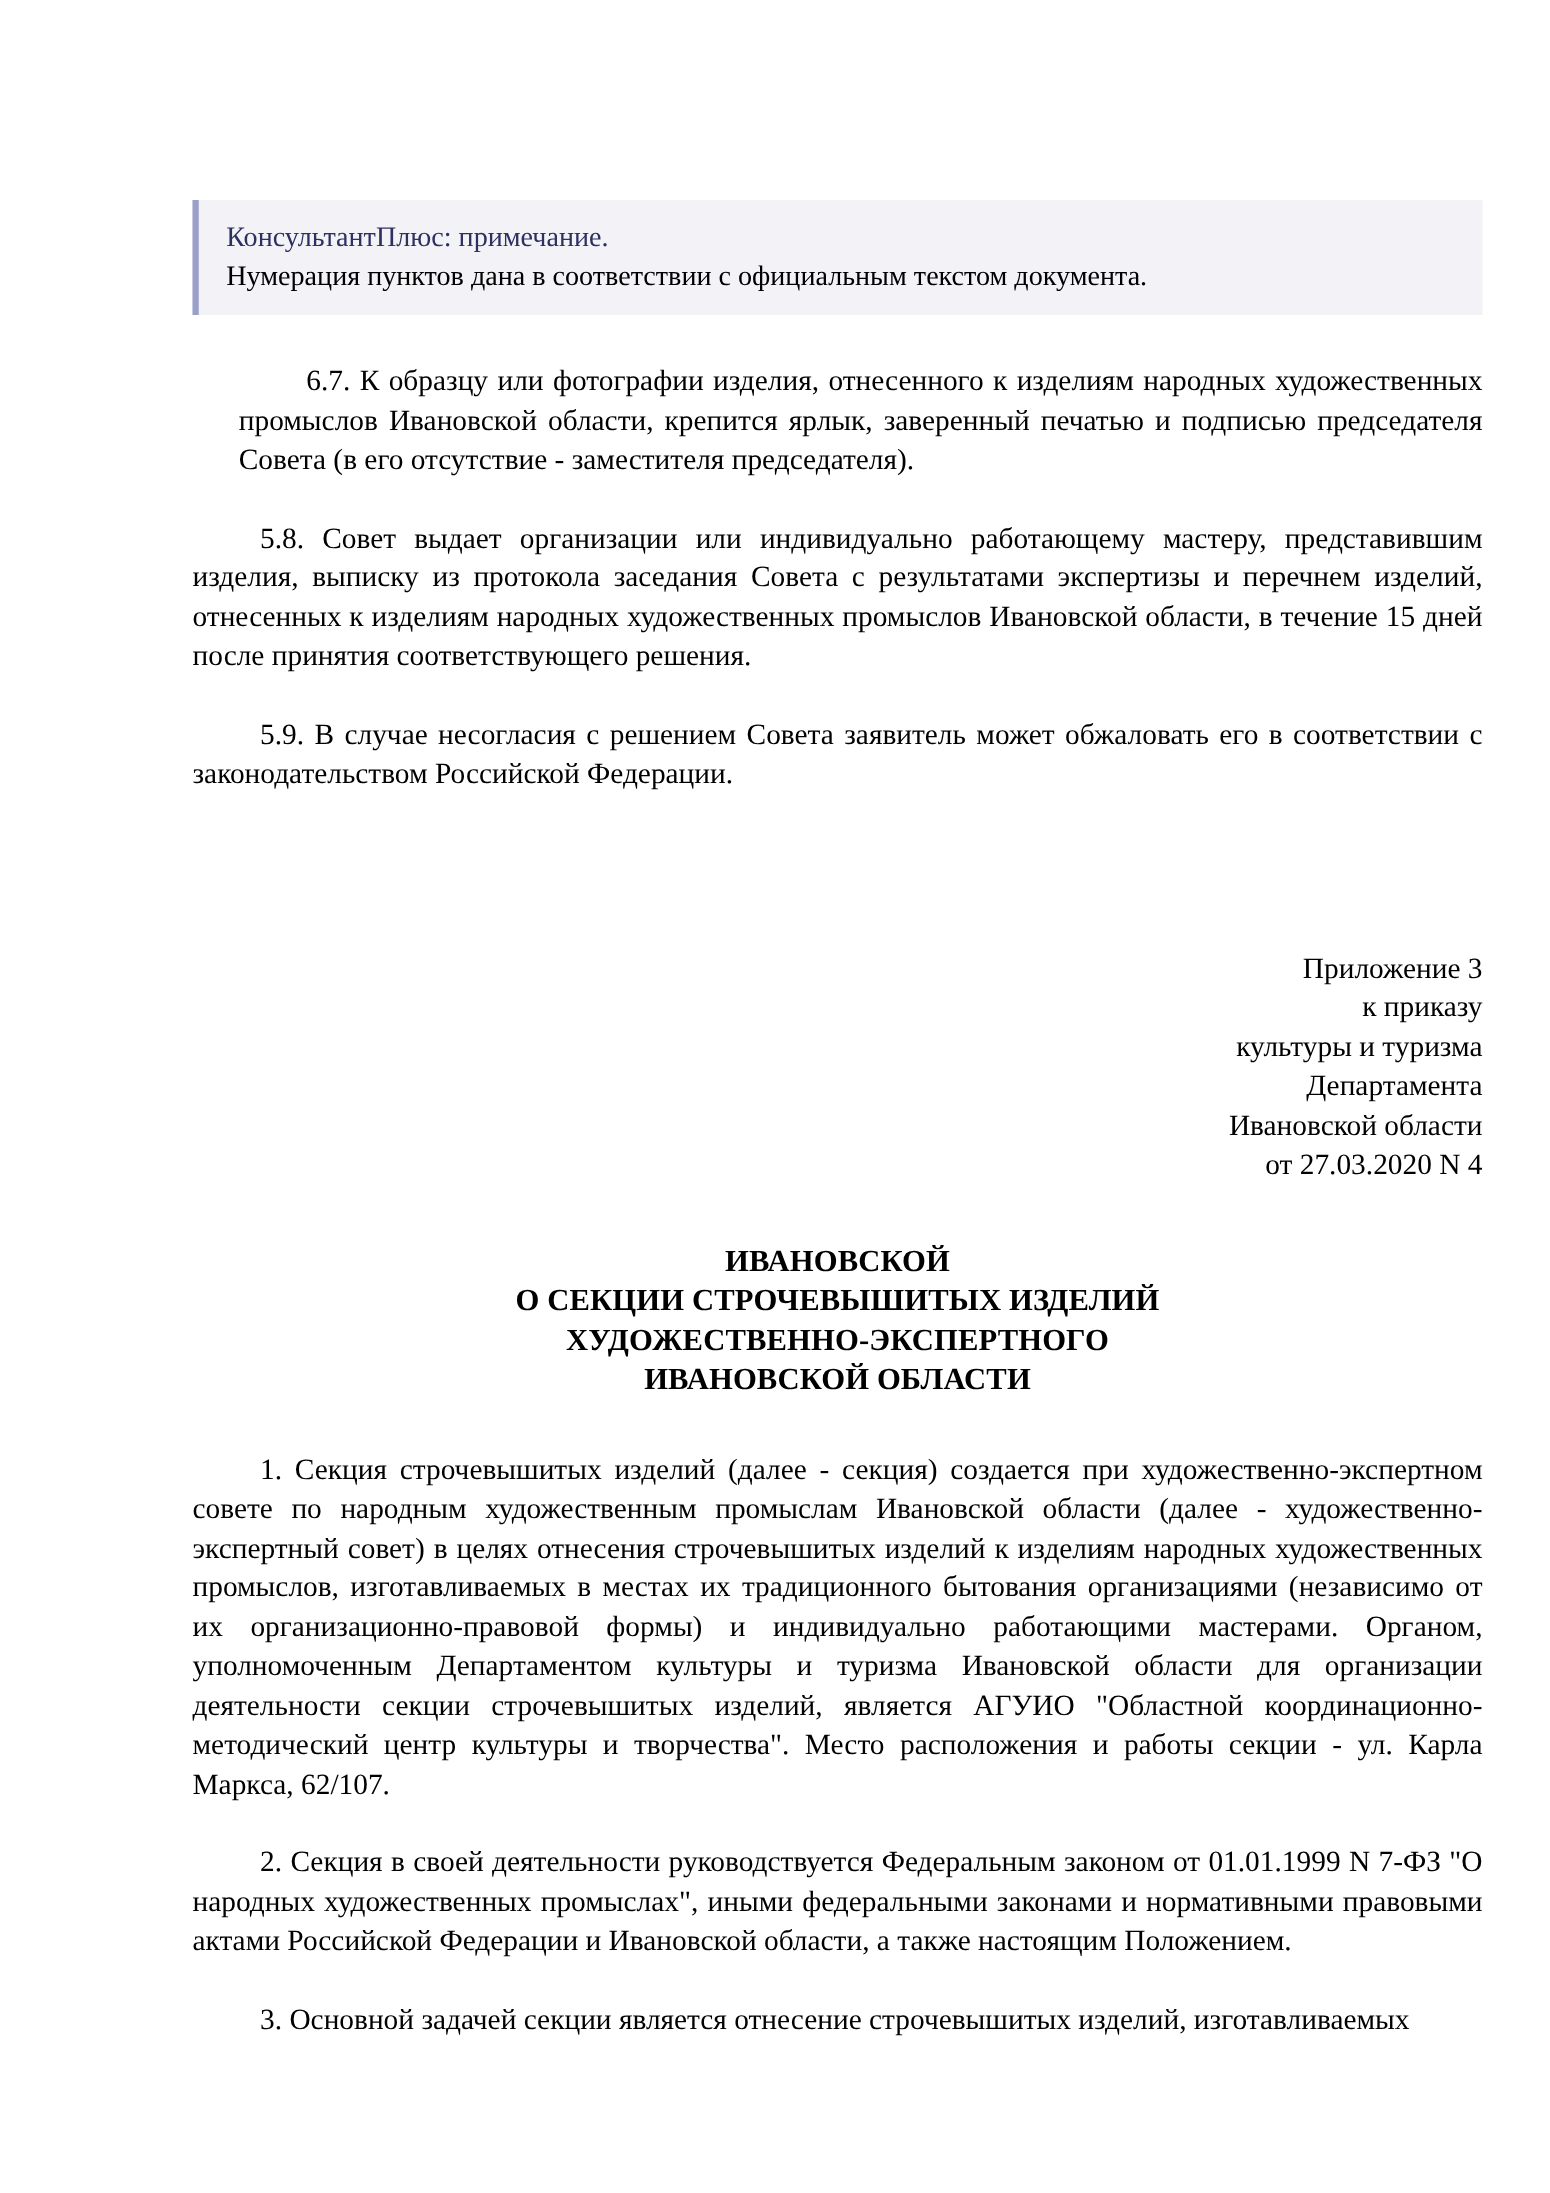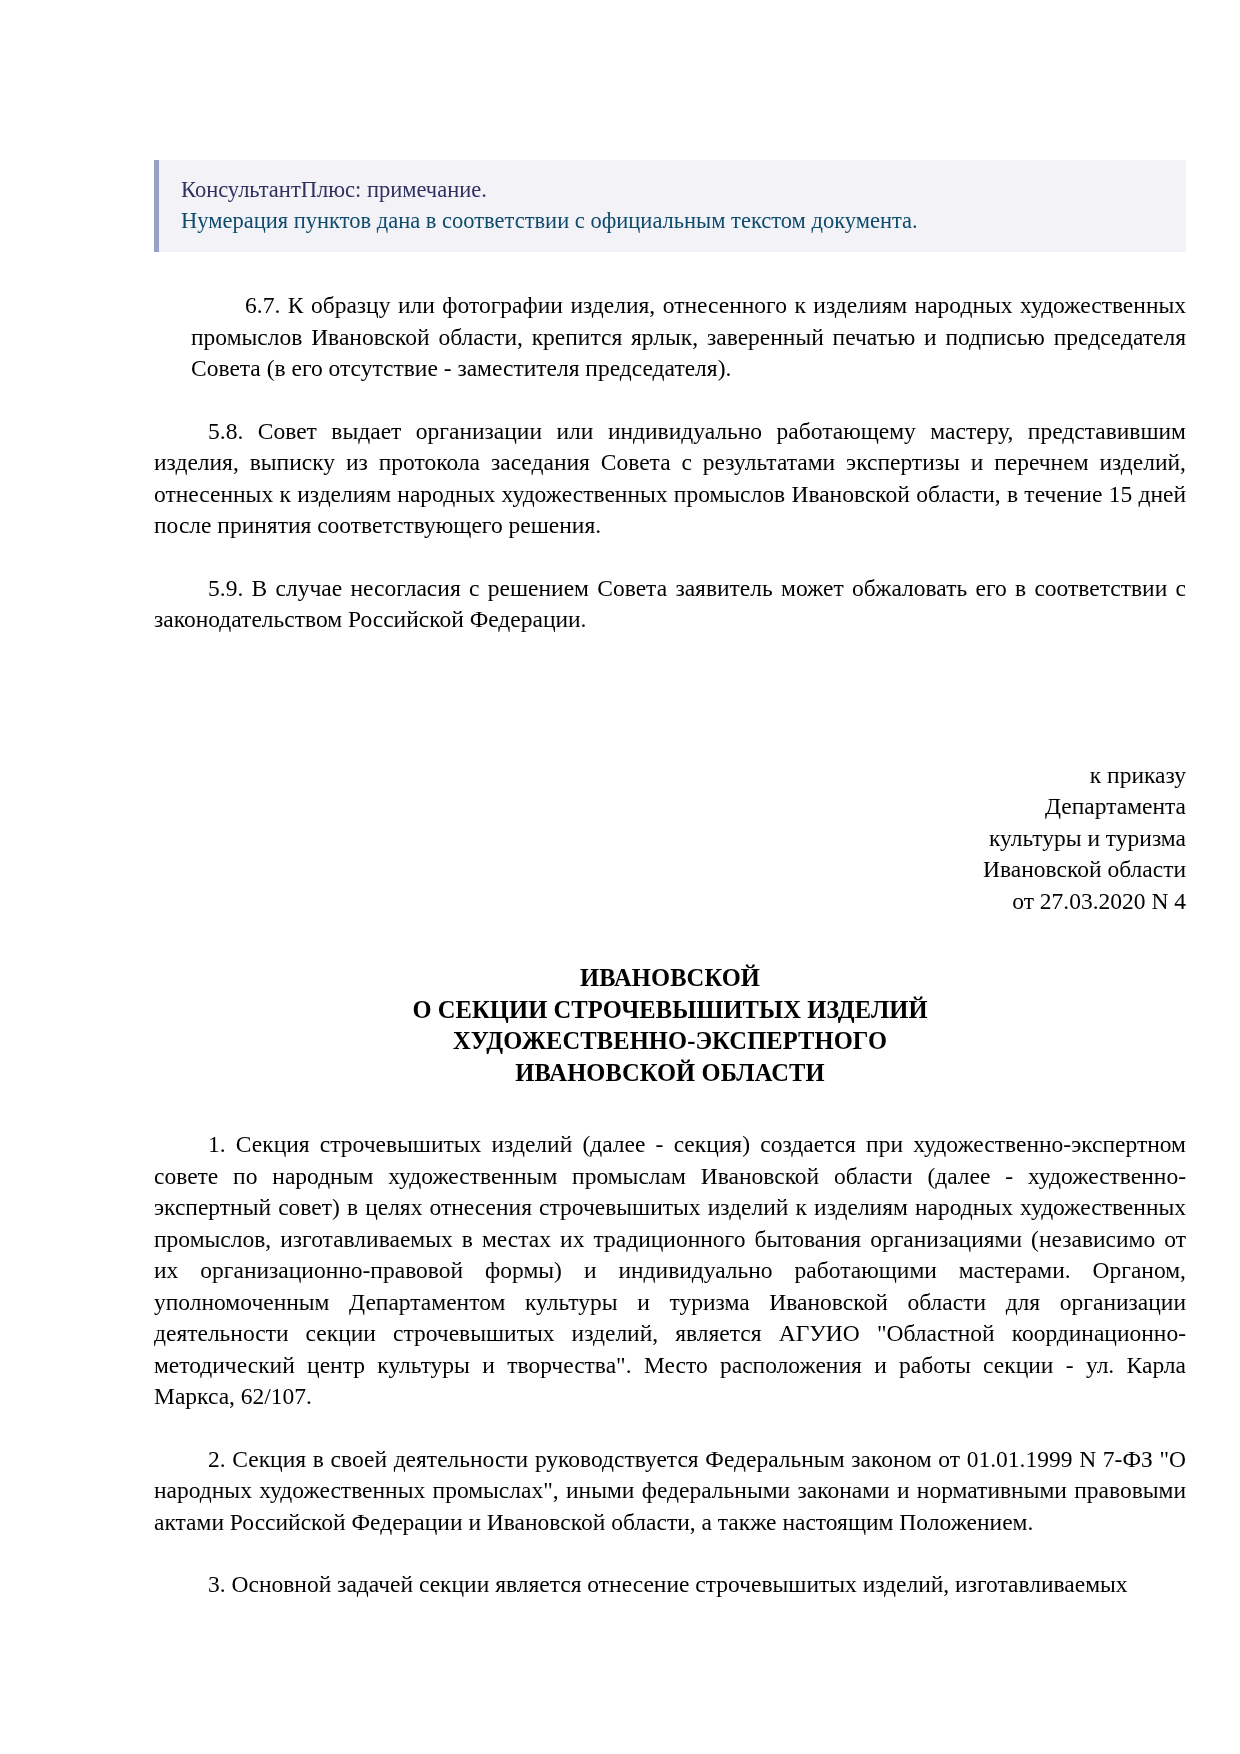--- a/index.html
+++ b/index.html
@@ -80,33 +80,34 @@
   .after-title { margin-top: 41px; }
 </style>
 </head>
 <body>
 
 <div class="page">
   <div class="content">
 
     <div class="note-box" style="background: rgb(242, 242, 247); border-left-color: rgb(154, 160, 200);">
       <div class="note-line" style="color: rgb(46, 49, 96);">КонсультантПлюс: примечание.</div>
-      <div class="note-line" style="color: #0c4a6e;">Нумерация пунктов дана в соответствии с официальным текстом документа.</div>
+      <div class="note-line" style="color: #000000;">Нумерация пунктов дана в соответствии с официальным текстом документа.</div>
     </div>
 
     <p class="para gap-top-first">6.7. К образцу или фотографии изделия, отнесенного к изделиям народных художественных промыслов Ивановской области, крепится ярлык, заверенный печатью и подписью председателя Совета (в его отсутствие - заместителя председателя).</p>
     <p class="para gap-top">5.8. Совет выдает организации или индивидуально работающему мастеру, представившим изделия, выписку из протокола заседания Совета с результатами экспертизы и перечнем изделий, отнесенных к изделиям народных художественных промыслов Ивановской области, в течение 15 дней после принятия соответствующего решения.</p>
     <p class="para gap-top">5.9. В случае несогласия с решением Совета заявитель может обжаловать его в соответствии с законодательством Российской Федерации.</p>
 
     <div class="big-gap"></div>
 
     <div class="appendix">
+      <div>Приложение 3</div>
       <div>к приказу</div>
+      <div>культуры и туризма</div>
       <div>Департамента</div>
-      <div>культуры и туризма</div>
       <div>Ивановской области</div>
       <div>от 27.03.2020 N 4</div>
     </div>
 
     <div class="doc-title">
       <div>ИВАНОВСКОЙ</div>
       <div>О СЕКЦИИ СТРОЧЕВЫШИТЫХ ИЗДЕЛИЙ</div>
       <div>ХУДОЖЕСТВЕННО-ЭКСПЕРТНОГО</div>
       <div>ИВАНОВСКОЙ ОБЛАСТИ</div>
     </div>

